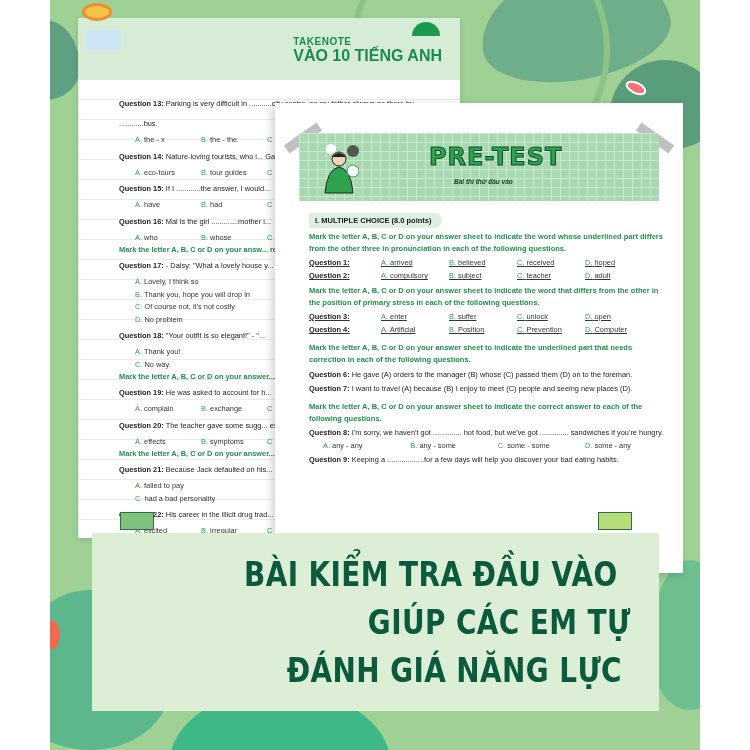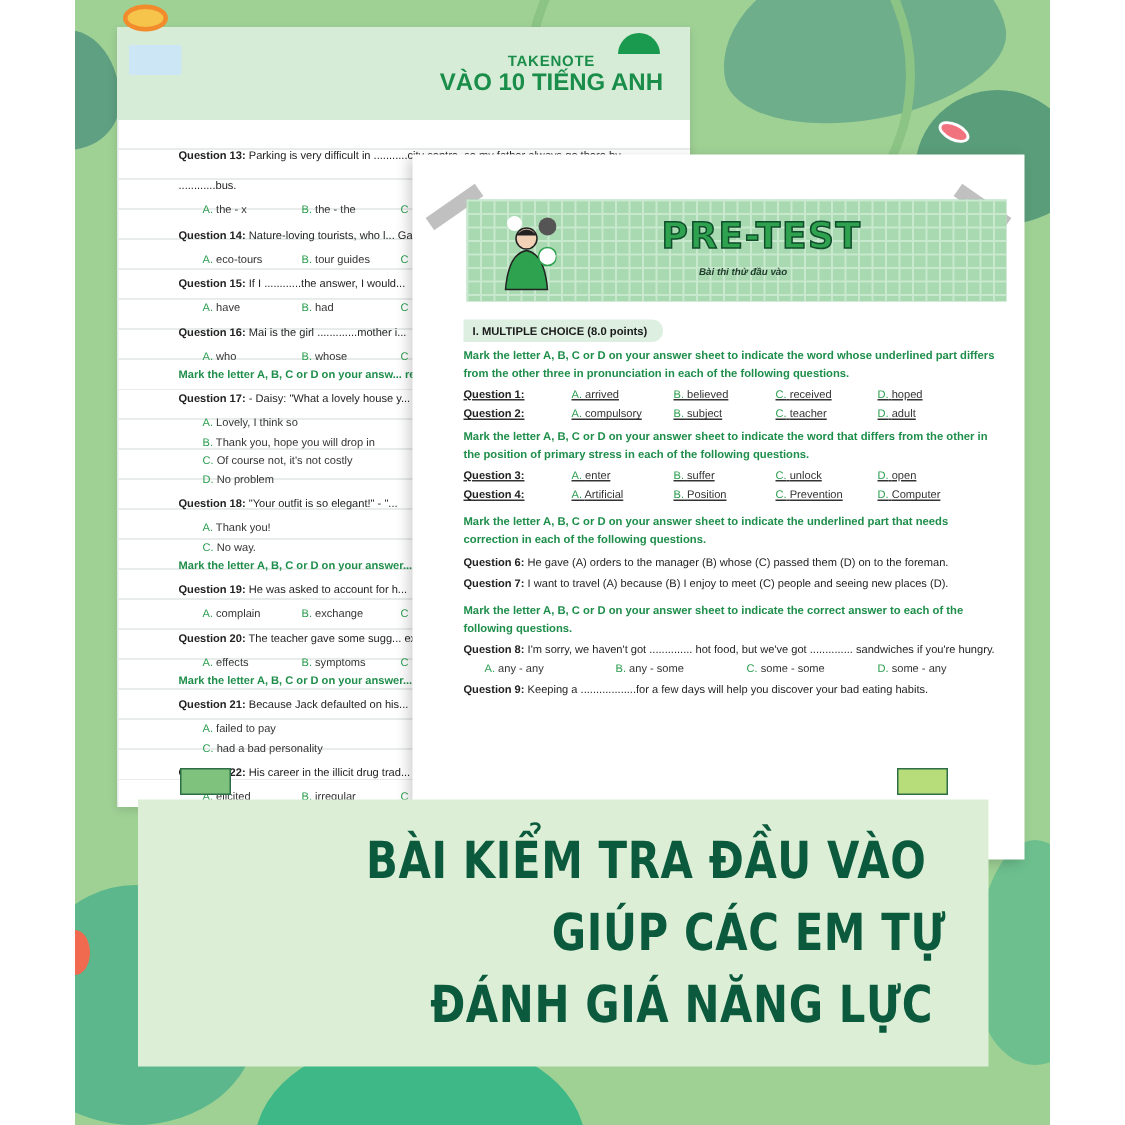--- a/index.html
+++ b/index.html
@@ -7,36 +7,36 @@
   body { position: relative; font-family: "Liberation Sans", sans-serif; }
 
   .canvas { position: absolute; left: 50px; top: 0; width: 650px; height: 750px; background: #9fd195; overflow: hidden; }
   .leaf { position: absolute; border-radius: 50% 50% 50% 50% / 60% 60% 40% 40%; }
   .arc { position: absolute; border: 6px solid #8cc486; border-radius: 50%; }
 
   
   .page-left { position: absolute; left: 78px; top: 18px; width: 382px; height: 520px; background: #fff; box-shadow: 0 2px 6px rgba(0,0,0,0.12); overflow: hidden; }
   .page-left .head { height: 62px; background: #d6ecd6; position: relative; }
   .page-left .head .sticky { position: absolute; left: 8px; top: 12px; width: 35px; height: 20px; background: #cde6f5; }
-  .logo { position: absolute; right: 18px; top: 18px; text-align: center; color: #1a8d4a; font-weight: bold; }
+  .logo { position: absolute; right: 18px; top: 18px; text-align: left; color: #1a8d4a; font-weight: bold; }
   .logo .t1 { font-size: 10px; letter-spacing: 0.5px; }
   .logo .t2 { font-size: 16px; }
   .logo .lamp { position: absolute; right: 2px; top: -14px; width: 28px; height: 14px; background: #1a9a4f; border-radius: 14px 14px 0 0; }
   .ruled { background-image: repeating-linear-gradient(#fff 0 19px, #e8ecea 19px 20px); }
   .page-left .body { position: absolute; top: 62px; left: 0; right: 0; bottom: 0; padding: 14px 10px 0 40px; border-left: 1px solid #e4e8e6; }
   .q { font-size: 7.4px; color: #222; line-height: 20px; }
   .q b { font-weight: bold; }
   .opts { display: flex; font-size: 7.4px; line-height: 12.5px; padding-left: 16px; color: #333; }
   .opts span { width: 66px; }
   .opts .k { color: #2a9d4e; }
   .instr { color: #1f8e4b; font-weight: bold; font-size: 7.4px; line-height: 12px; }
 
   
   .page-right { position: absolute; left: 275px; top: 103px; width: 408px; height: 470px; background: #fff; box-shadow: -3px 2px 8px rgba(0,0,0,0.18); overflow: hidden; }
-  .banner { position: absolute; left: 36px; top: 30px; width: 360px; height: 68px; background: #a8d9b1; background-image: linear-gradient(#c9e9cf 1px, transparent 1px), linear-gradient(90deg, #c9e9cf 1px, transparent 1px); background-size: 9px 9px; }
+  .banner { position: absolute; left: 24px; top: 30px; width: 360px; height: 68px; background: #a8d9b1; background-image: linear-gradient(#c9e9cf 1px, transparent 1px), linear-gradient(90deg, #c9e9cf 1px, transparent 1px); background-size: 9px 9px; }
   .banner .title { position: absolute; left: 130px; top: 10px; font-size: 24px; font-weight: bold; color: #2ea24f; letter-spacing: 1px; -webkit-text-stroke: 1px #0f4d2b; font-family: "DejaVu Sans", sans-serif; }
   .banner .sub { position: absolute; left: 155px; top: 45px; font-size: 6.5px; font-style: italic; font-weight: bold; color: #1f3a2a; }
   .banner .avatar { position: absolute; left: 20px; top: 10px; width: 40px; height: 54px; }
   .tape { position: absolute; width: 40px; height: 10px; background: rgba(150,150,150,0.6); }
   .section-tag { position: absolute; left: 34px; top: 110px; background: #dcefe0; font-size: 7.5px; font-weight: bold; padding: 3px 10px 3px 6px; border-radius: 0 8px 8px 0; color: #1b1b1b; }
   .page-right .body { position: absolute; left: 34px; right: 18px; top: 126px; }
   .page-right .instr { font-size: 7.5px; line-height: 12.4px; margin-top: 2px; }
   .page-right .q { font-size: 7.4px; line-height: 12.4px; margin-top: 2px; }
   .row4 { display: flex; font-size: 7.4px; line-height: 12.6px; color: #333; margin-top: 1px; text-decoration: underline; }
   .row4 .lab { width: 72px; font-weight: bold; color: #222; }

